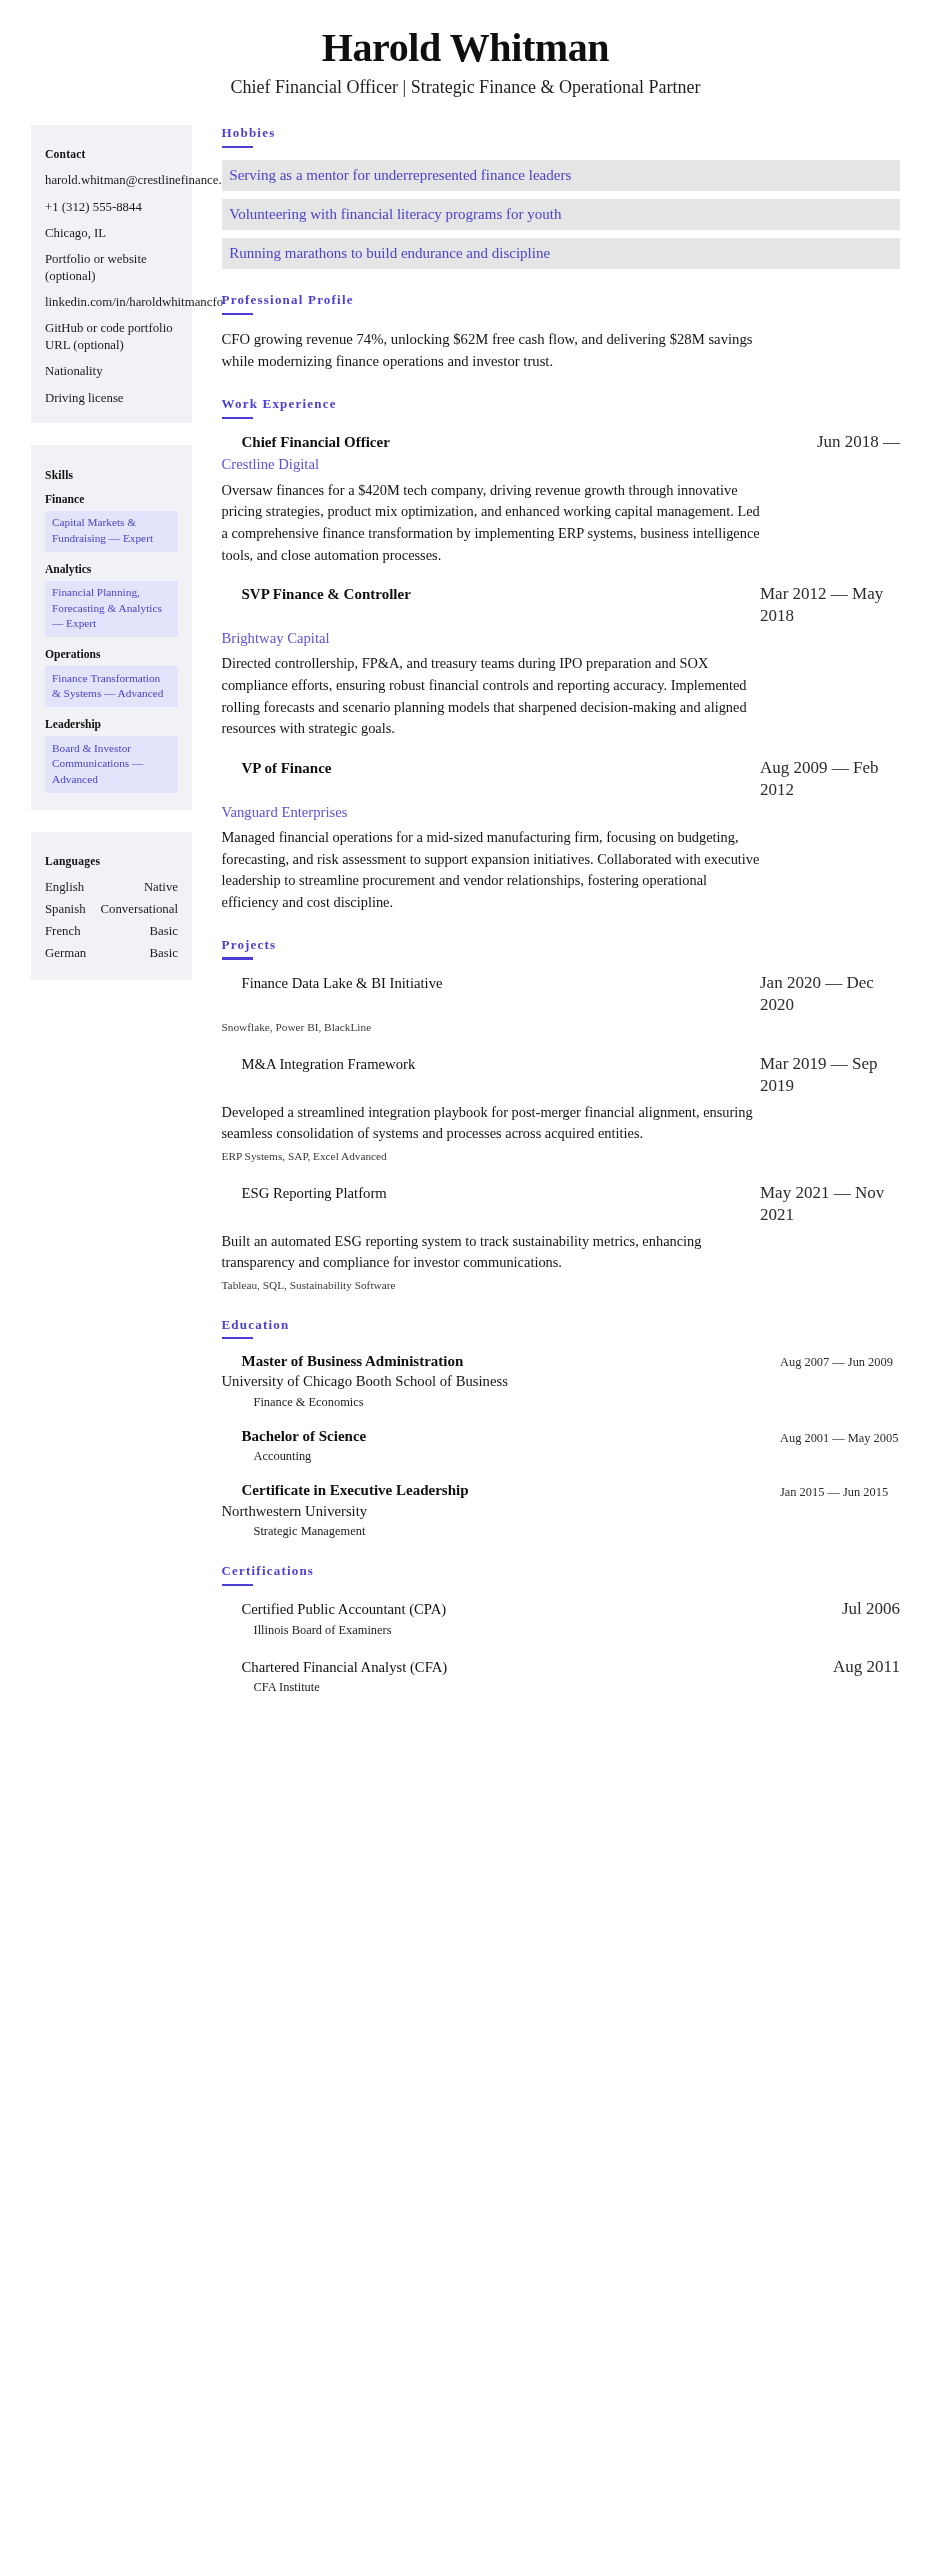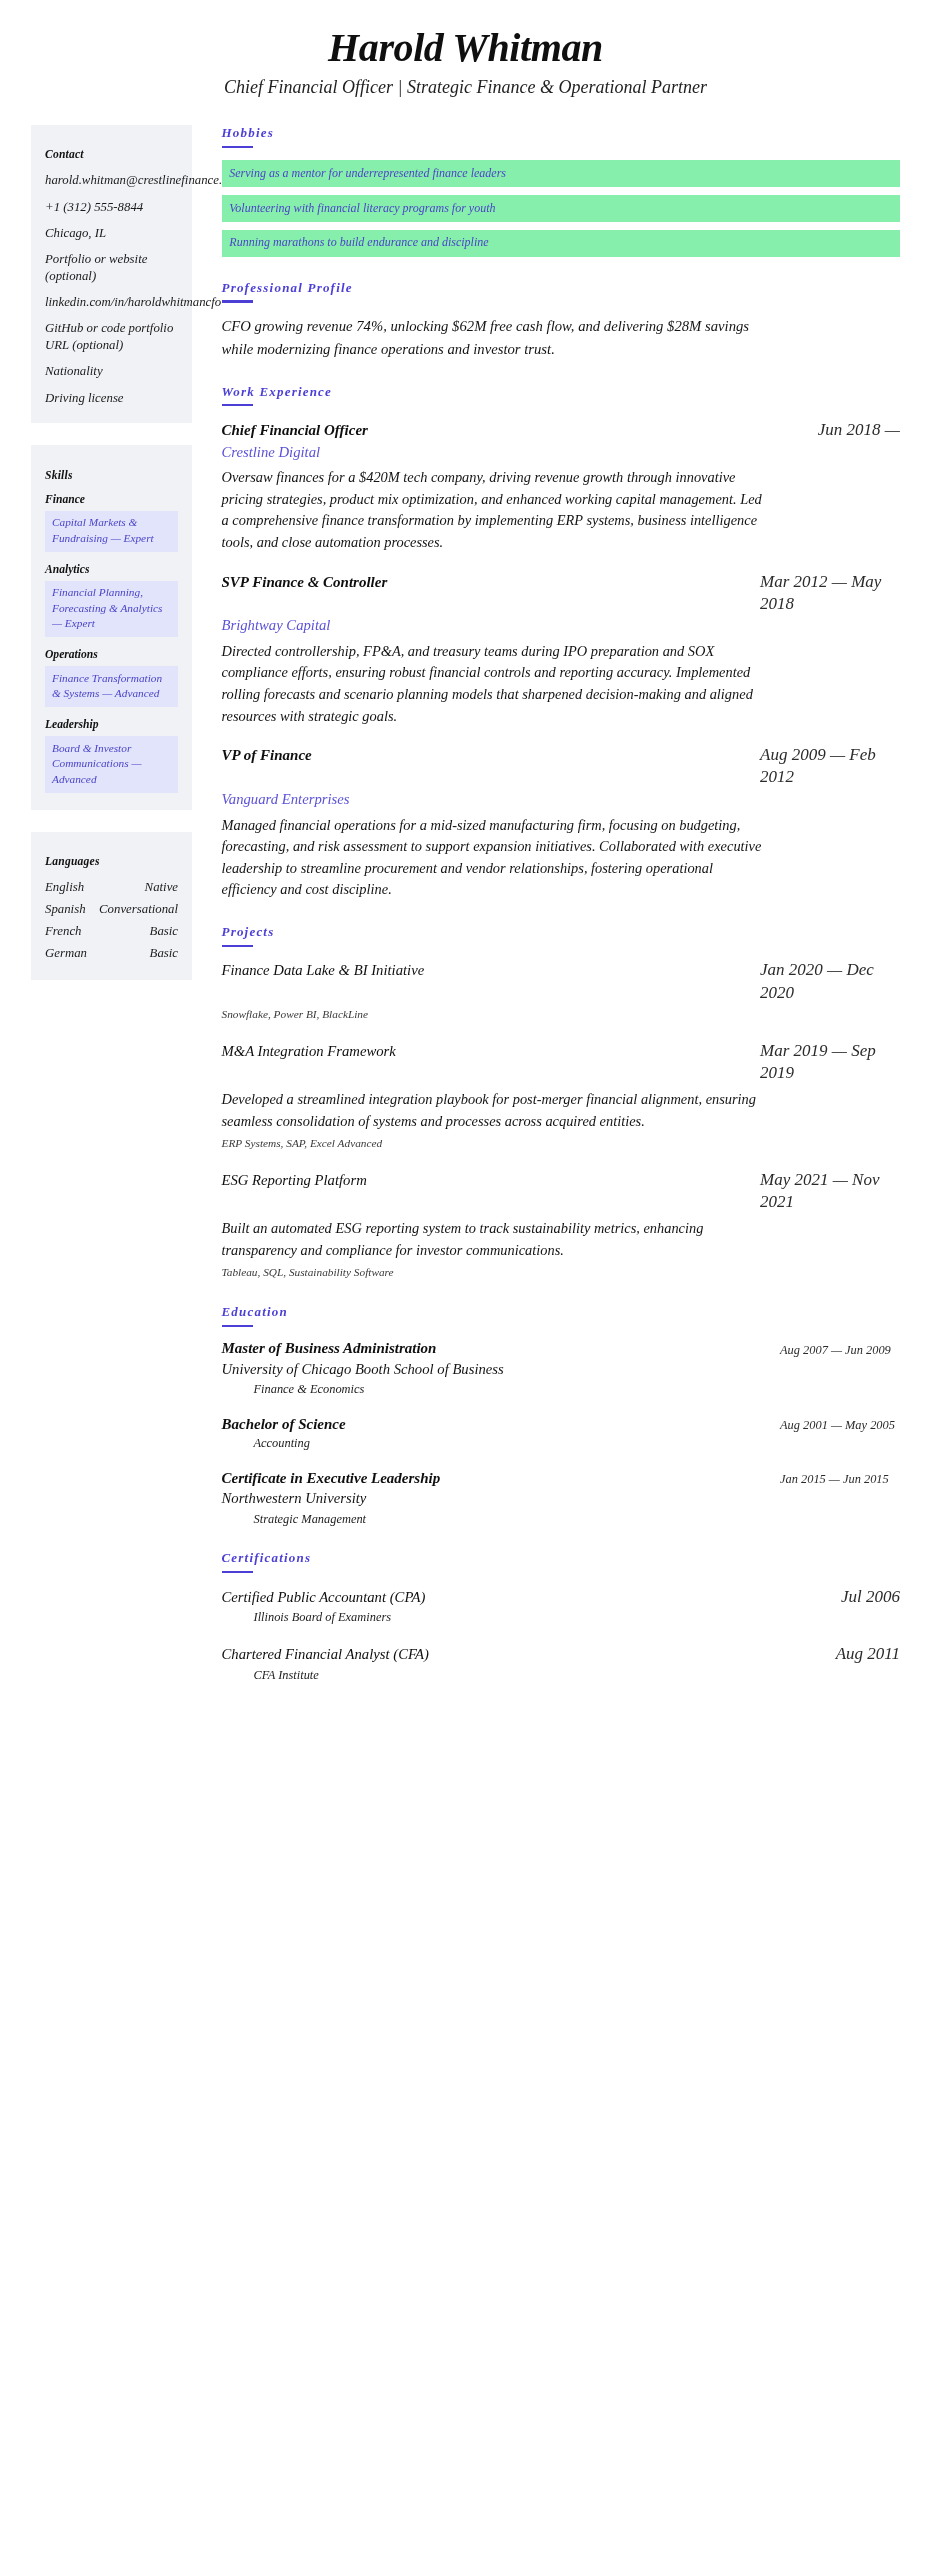--- a/index.html
+++ b/index.html
@@ -12,21 +12,20 @@
     width: 931px;
     min-height: 2576px;
     font-family: "Liberation Serif", "DejaVu Serif", serif;
     color: #1a1a1a;
     position: relative;
   }
   .page {
     width: 931px;
     padding: 0;
     position: relative;
-    font-style: italic;
   }
 
   
   .header {
     text-align: center;
     padding-top: 26px;
     padding-bottom: 7.8px;
   }
   .name {
     font-size: 40px;
@@ -132,23 +131,23 @@
   }
   .section-rule {
     width: 31px;
     height: 2.3px;
     background: #4b3fd6;
     margin-bottom: 12.4px;
   }
 
   
   .hobby-chip {
-    background: #86efac;
+    background: #e5e5e5;
     color: #4b44c9;
-    font-size: 12px;
+    font-size: 15px;
     line-height: 1.4;
     padding: 4.7px 7.8px 5.4px 7.8px;
     display: block;
     margin-bottom: 7.8px;
   }
   .hobby-chip:last-child { margin-bottom: 0; }
 
   .profile-text {
     font-size: 14.7px;
     line-height: 1.55;
@@ -164,20 +163,21 @@
     display: flex;
     align-items: baseline;
     justify-content: space-between;
     gap: 11px;
   }
   .entry-title {
     font-size: 15px;
     font-weight: bold;
     color: #0f0f0f;
     line-height: 1.25;
+    margin-left: 20px;
   }
   .entry-title.normal { font-weight: normal; font-size: 14.7px; }
   .entry-dates {
     font-size: 17px;
     color: #2b2b2b;
     white-space: normal;
     text-align: left;
     flex: 0 0 auto;
     max-width: 140px;
     line-height: 1.3;

